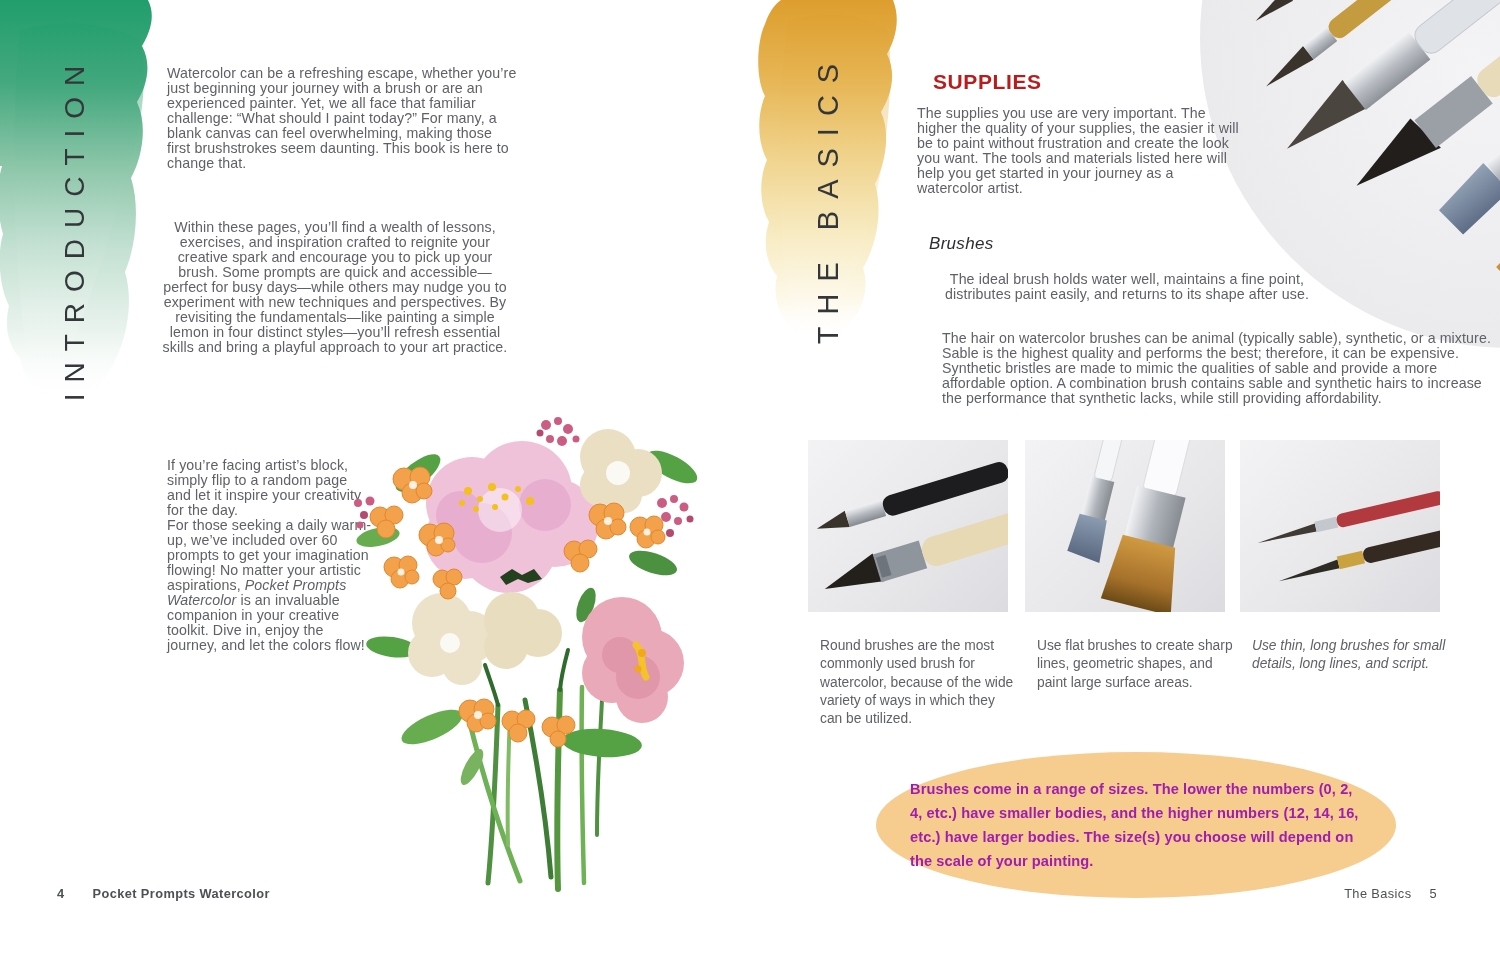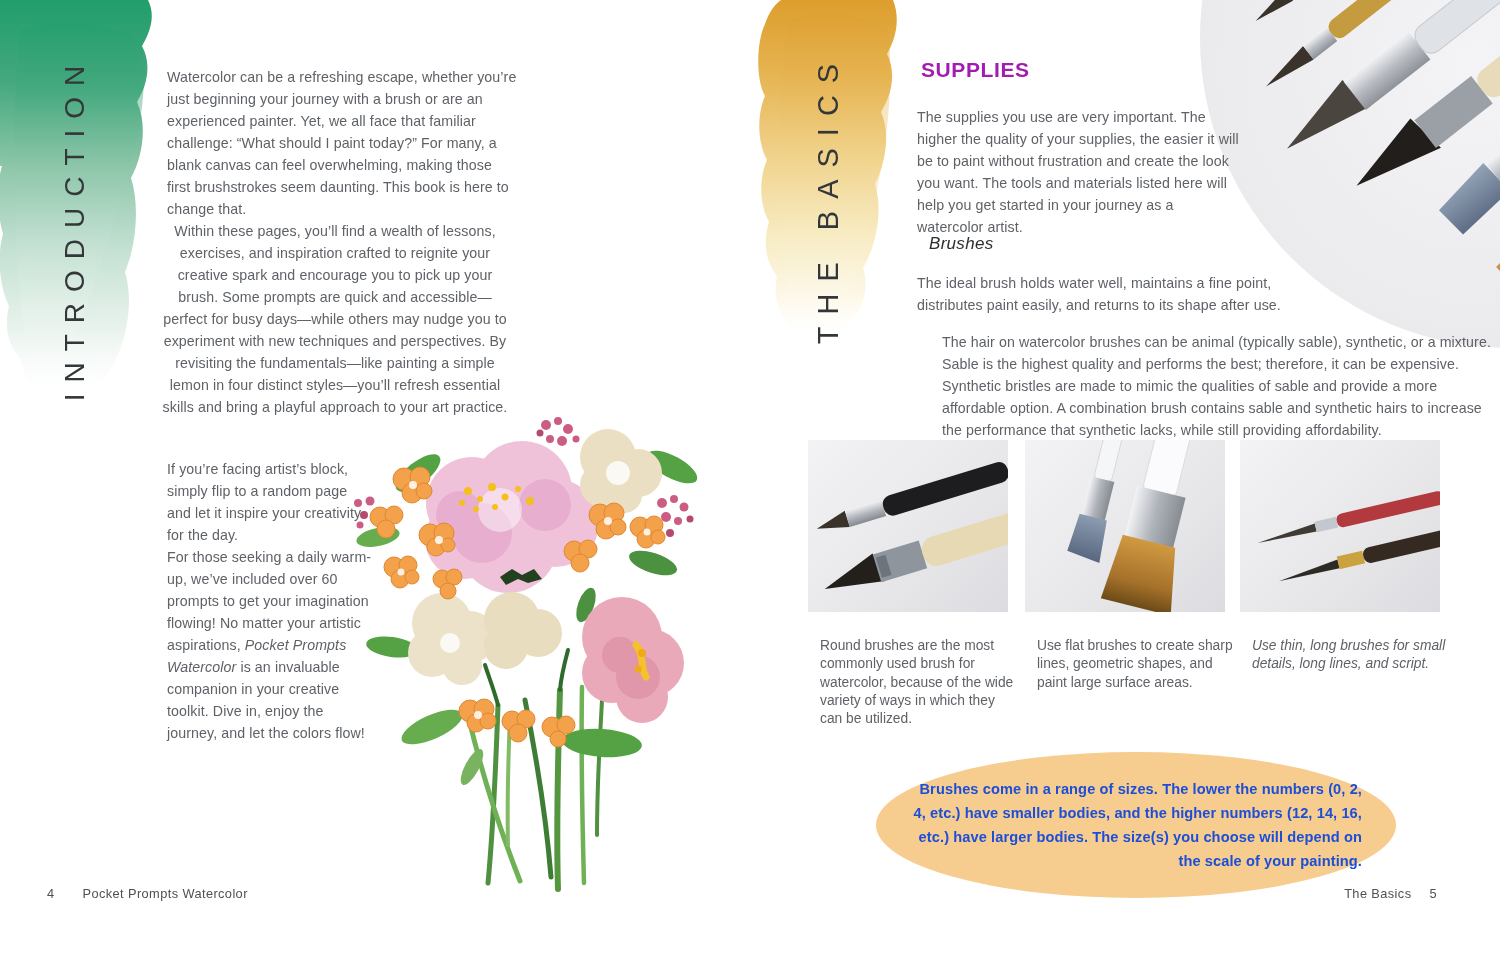--- a/index.html
+++ b/index.html
@@ -10,50 +10,50 @@
   .abs{position:absolute;}
   
   .vtitle{
     position:absolute;height:40px;line-height:40px;text-align:center;
     transform:rotate(-90deg);white-space:nowrap;
     font-weight:300;color:#33373a;
   }
   .vtitle.intro{left:-100px;top:208px;width:350px;font-size:28px;letter-spacing:11px;}
   .vtitle.basics{left:678px;top:178px;width:300px;font-size:29px;letter-spacing:12px;}
   
-  .para{position:absolute;font-size:14.2px;line-height:22px;color:#5e6267;letter-spacing:.1px;}
+  .para{position:absolute;font-size:14.2px;line-height:15px;color:#5e6267;letter-spacing:.1px;}
   .p1{left:167px;top:52px;width:350px;}
   .p2{left:159px;top:206px;width:352px;text-align:center;}
   .p3{left:167px;top:430px;width:206px;margin-top:28px;}
   .p3 em{font-style:italic;}
   
-  .supplies-h{position:absolute;left:917px;top:54px;margin:4px;font-size:21px;font-weight:700;
-    letter-spacing:.6px;color:#a21caf;}
+  .supplies-h{position:absolute;left:917px;top:54px;margin:16px;font-size:21px;font-weight:700;
+    letter-spacing:.6px;color:#b91c1c;}
   .supplies-p{left:917px;top:92px;width:322px;}
   .brushes-h{position:absolute;left:917px;top:222px;margin:12px;font-size:17px;font-weight:400;
     font-style:italic;color:#2c2f31;letter-spacing:.3px;}
-  .bp1{left:917px;top:258px;width:420px;}
+  .bp1{left:917px;top:258px;width:420px;text-align:center;}
   .bp2{left:942px;top:317px;width:562px;}
   
   .photo{position:absolute;top:440px;width:200px;height:172px;overflow:hidden;
     background:linear-gradient(135deg,#f3f3f5 0%,#e7e7ea 60%,#dcdce0 100%);}
   .photo1{left:808px;} .photo2{left:1025px;} .photo3{left:1240px;}
   .caption{position:absolute;top:623px;font-size:13.8px;line-height:18.4px;color:#5e6267;margin-left:12px;}
   .cap1{left:808px;width:198px;} .cap2{left:1025px;width:208px;} .cap3{left:1240px;width:208px;font-style:italic;}
   
   .circle-photo{position:absolute;left:1200px;top:-272px;width:620px;height:620px;
     border-radius:50%;overflow:hidden;background:radial-gradient(circle at 45% 55%,#f4f4f6 0%,#ebebee 55%,#dfdfe4 100%);}
   
   .size-note{position:absolute;left:876px;top:752px;width:520px;height:146px;border-radius:50%;
     display:flex;align-items:center;justify-content:center;}
-  .size-note p{margin:8px;width:452px;text-align:right;font-size:14.6px;line-height:24px;
-    font-weight:700;color:#1d4ed8;letter-spacing:.1px;}
+  .size-note p{margin:8px;width:452px;text-align:left;font-size:14.6px;line-height:24px;
+    font-weight:700;color:#a21caf;letter-spacing:.1px;}
   
   .footer{position:absolute;top:886px;font-size:12.8px;color:#4d5154;letter-spacing:.4px;}
-  .footer-left{left:47px;}
+  .footer-left{left:57px;font-weight:bold;}
   .footer-left .book-title{margin-left:28px;}
   .footer-right{right:63px;text-align:right;}
   .footer-right .pnum{margin-left:18px;}
   svg{display:block;}
 </style>
 </head>
 <body>
 
 <div class="spread">
 

